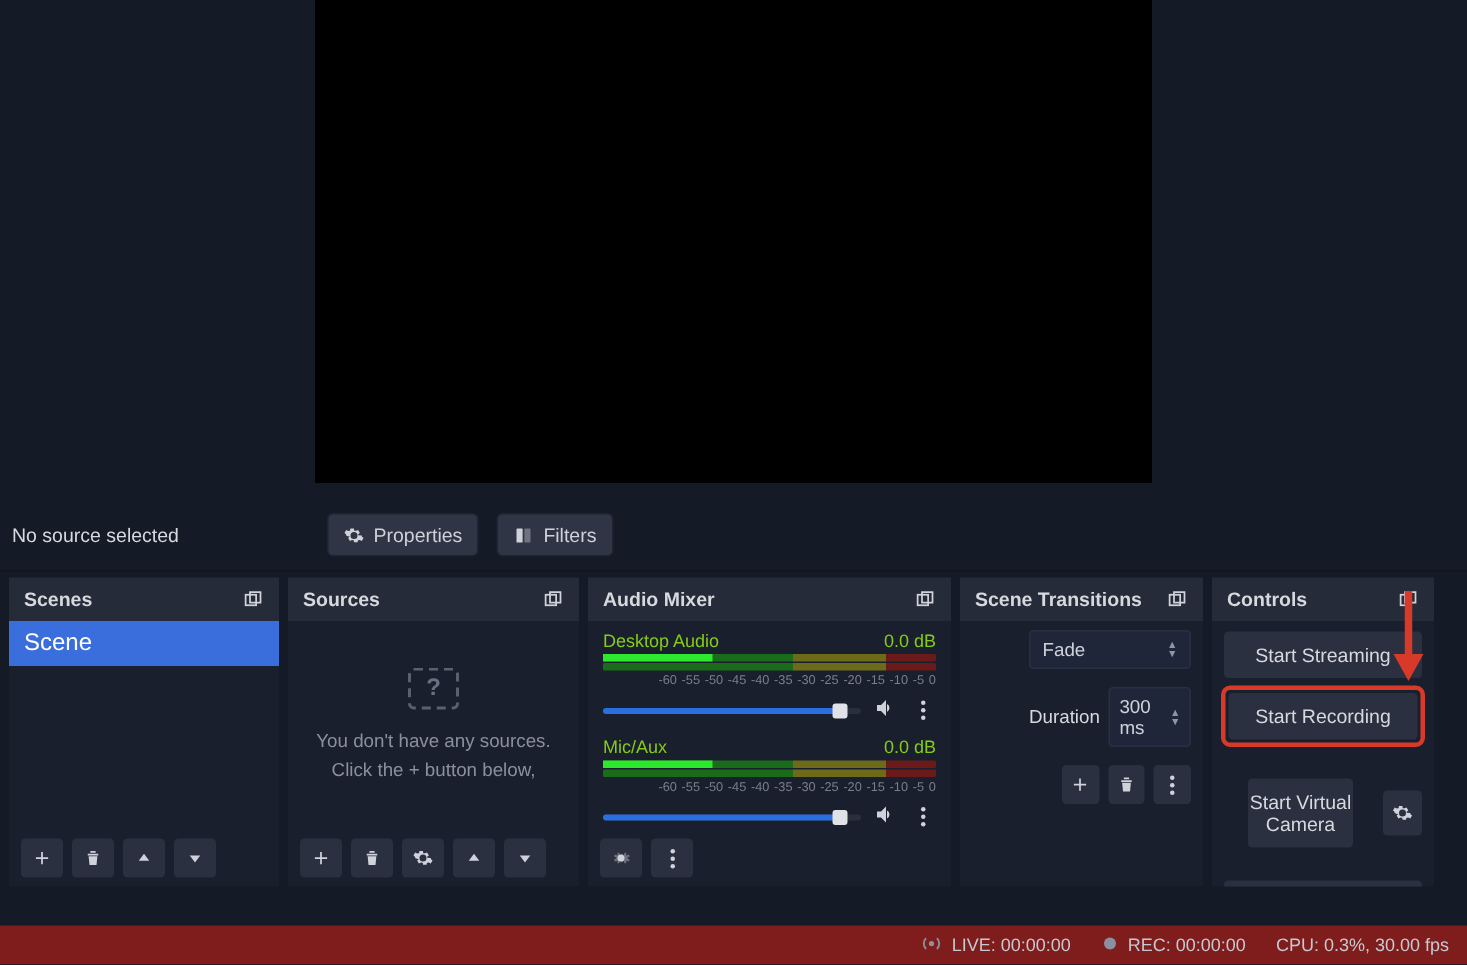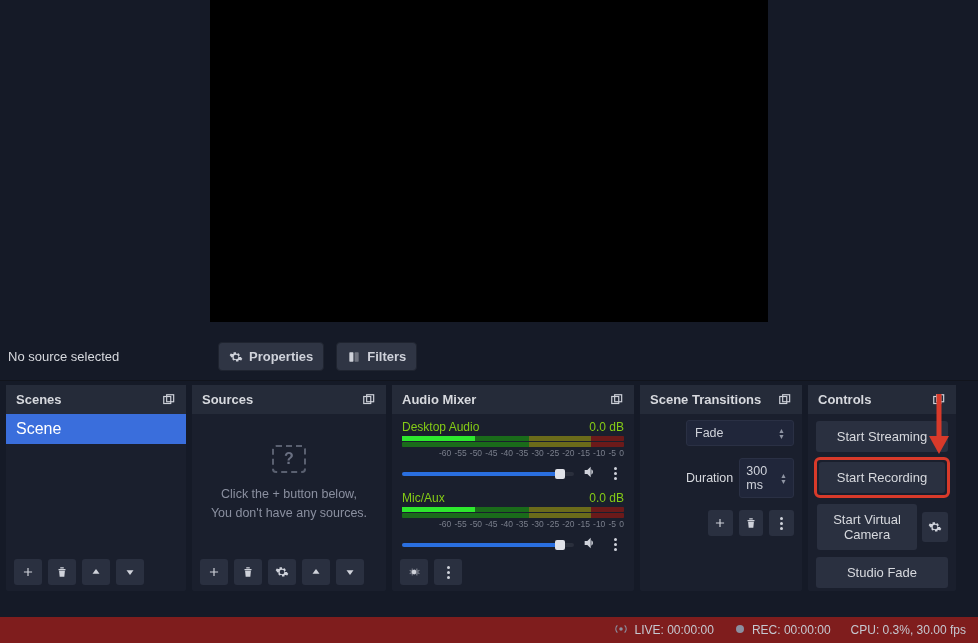--- a/index.html
+++ b/index.html
@@ -1,21 +1,21 @@
 <!DOCTYPE html>
 <html><head>
 <meta charset="utf-8">
 <style>
 * { box-sizing: border-box; margin: 0; padding: 0; font-family: Arial, Helvetica, sans-serif; }
 body { background: #151a27; color: #d7d9de; width: 978px; height: 643px; overflow: hidden; font-size: 13px; position: relative; }
 .preview-area { height: 333px; display: flex; justify-content: center; align-items: flex-start; padding-top: 0; }
 .preview-canvas { width: 558px; height: 322px; background: #000; }
 .toolbar-row { display: flex; align-items: center; height: 48px; padding: 0 8px; gap: 12px; border-bottom: 1px solid #11141c; }
 .no-source { font-size: 13px; flex: 0 0 180px; }
-.btn-small { background: #2f3544; border: 1px solid #1f2430; border-radius: 4px; padding: 6px 10px; color: #cfd2da; display: flex; align-items: center; gap: 6px; font-size: 13px; cursor: pointer; font-weight: bold; }
+.btn-small { background: #2f3544; border: 1px solid #1f2430; border-radius: 4px; padding: 6px 10px; color: #cfd2da; display: flex; align-items: center; gap: 6px; font-size: 13px; cursor: pointer; }
 .dock-row { display: flex; gap: 6px; padding: 4px 22px 0 6px; height: 210px; }
 .dock { background: #1a1f2d; display: flex; flex-direction: column; border-radius: 2px; }
 .dock-header { background: #252b39; padding: 7px 10px; display: flex; justify-content: space-between; align-items: center; font-weight: bold; font-size: 13px; }
 .dock-body { flex: 1; overflow: hidden; position: relative; display: flex; flex-direction: column; }
 .dock-footer { display: flex; gap: 6px; padding: 6px 8px; }
 .scenes { width: 180px; }
 .sources { width: 194px; }
 .audio { width: 242px; }
 .transitions { width: 162px; }
 .controls { flex: 1; }
@@ -36,21 +36,21 @@
 .spk-icon svg { width:16px; height:16px; fill:#cfd2da; }
 .dots-v { width:18px; display:flex; flex-direction:column; gap:2px; align-items:center; cursor:pointer; }
 .dots-v span { width:3px; height:3px; background:#cfd2da; border-radius:50%; }
 .trans-row { display:flex; align-items:center; gap:6px; padding:6px 8px; font-size:12.5px;margin-left:38px; }
 .select-box { flex:1; background:#20263a; border:1px solid #2a3044; padding:5px 8px; border-radius:3px; color:#cfd2da; display:flex; justify-content:space-between; align-items:center; font-size:12.5px; }
 .num-box { width:64px; background:#20263a; border:1px solid #2a3044; padding:5px 6px; border-radius:3px; color:#cfd2da; font-size:12.5px; display:flex; justify-content:space-between; align-items:center; }
 .spinner { display:flex; flex-direction:column; gap:1px; }
 .spinner span { font-size:7px; line-height:5px; color:#8f95a4; }
 .ctrl-btn { background:#2a3040; margin:3px 8px; padding:8px 0; text-align:center; border-radius:3px; font-size:13px; cursor:pointer; color:#d7d9de; }
 .ctrl-row { display:flex; gap:4px; align-items:center; margin:3px 8px; }
-.ctrl-row .ctrl-btn { margin:1px; flex:1; }
+.ctrl-row .ctrl-btn { margin:16px; flex:1; }
 .gear-side { width:26px; height:30px; background:#2a3040; border-radius:3px; display:flex; align-items:center; justify-content:center; cursor:pointer; }
 .highlight-box { border:3px solid #d83a2a; border-radius:6px; padding:2px; margin:2px 6px; }
 .highlight-box .ctrl-btn { margin:0; }
 .arrow-annot { position:absolute; top:390px; right:24px; pointer-events:none; }
 .status-bar { position:absolute; bottom:0; left:0; right:0; height:26px; background:#7f1d1d; display:flex; align-items:center; justify-content:flex-end; gap:20px; padding:0 12px; font-size:12px; color:#c5c8d0; }
 .status-item { display:flex; align-items:center; gap:6px; }
 .popbtn { cursor:pointer; }
 </style>
 </head>
 <body>
@@ -126,22 +126,22 @@
       <span class="popout-icon popbtn">
           <svg viewBox="0 0 24 24">
             <rect x="3" y="6" width="12" height="12" fill="none" stroke="#cfd2da" stroke-width="2"></rect>
             <rect x="8" y="3" width="12" height="12" fill="none" stroke="#cfd2da" stroke-width="2"></rect>
           </svg>
         </span>
     </div>
     <div class="dock-body">
       <div class="sources-empty">
         <div class="question-box">?</div>
+        <div>You don't have any sources.</div>
         <div>Click the + button below,</div>
-        <div>You don't have any sources.</div>
       </div>
     </div>
     <div class="dock-footer">
       <div class="icon-btn">
           <svg viewBox="0 0 24 24" width="14" height="14">
             <path fill="#cfd2da" d="M11 5h2v14h-2zM5 11h14v2H5z"></path>
           </svg>
         </div>
       <div class="icon-btn">
           <svg viewBox="0 0 24 24" width="14" height="14">

